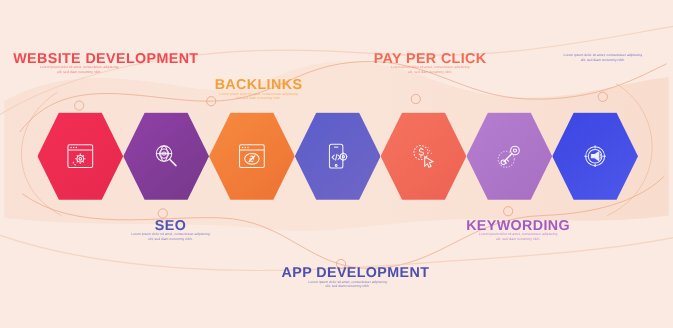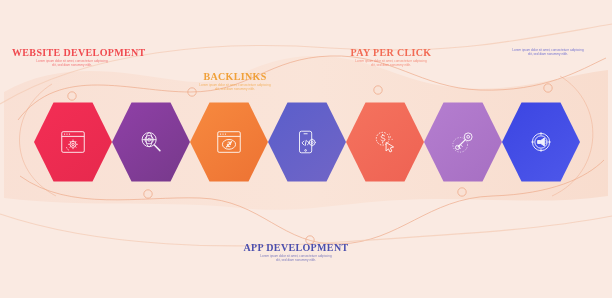--- a/index.html
+++ b/index.html
@@ -25,22 +25,22 @@
   .hex-icon{
     position:absolute;left:0;top:0;width:78px;height:84px;
     display:flex;align-items:center;justify-content:center;
     pointer-events:none;
   }
   .hex-icon svg{display:block;}
 
   
   .label-block{position:absolute;text-align:center;width:120px;}
   .label-title{
-    font-size:10px;font-weight:bold;letter-spacing:.35px;
-    margin:0 0 2px 0;line-height:9px;white-space:nowrap;font-family:Liberation Serif, serif;
+    font-size:13px;font-weight:bold;letter-spacing:.35px;
+    margin:0 0 2px 0;line-height:9px;white-space:nowrap;
   }
   .label-body{
     font-size:3.1px;line-height:4.4px;margin:0 auto;width:74px;
     opacity:.72;
   }
 </style>
 </head>
 <body>
 
 <div id="stage">
@@ -183,34 +183,42 @@
         </svg>
       </div>
     </div>
   </div>
 
   <div class="label-block" style="left:12px;top:48px;">
     <div class="label-title" style="color:#f04a4f">WEBSITE DEVELOPMENT</div>
     <div class="label-body" style="color:#f04a4f">Lorem ipsum dolor sit amet, consectetuer adipiscing elit, sed diam nonummy nibh.</div>
   </div>
 
+  <div class="label-block" style="left:95px;top:200px;">
+    <div class="label-title" style="color:#4b56b7">SEO</div>
+    <div class="label-body" style="color:#4b56b7">Lorem ipsum dolor sit amet, consectetuer adipiscing elit, sed diam nonummy nibh.</div>
+  </div>
 
   <div class="label-block" style="left:175px;top:48px;margin-top:24px;">
     <div class="label-title" style="color:#f0a13a">BACKLINKS</div>
     <div class="label-body" style="color:#f0a13a">Lorem ipsum dolor sit amet, consectetuer adipiscing elit, sed diam nonummy nibh.</div>
   </div>
 
-  <div class="label-block" style="left:236px;top:243px;">
+  <div class="label-block" style="left:256px;top:243px;">
     <div class="label-title" style="color:#4b4fae">APP DEVELOPMENT</div>
     <div class="label-body" style="color:#4b4fae">Lorem ipsum dolor sit amet, consectetuer adipiscing elit, sed diam nonummy nibh.</div>
   </div>
 
   <div class="label-block" style="left:331px;top:48px;">
     <div class="label-title" style="color:#f26a54">PAY PER CLICK</div>
     <div class="label-body" style="color:#f26a54">Lorem ipsum dolor sit amet, consectetuer adipiscing elit, sed diam nonummy nibh.</div>
   </div>
 
+  <div class="label-block" style="left:411px;top:200px;">
+    <div class="label-title" style="color:#a45bc0">KEYWORDING</div>
+    <div class="label-body" style="color:#a45bc0">Lorem ipsum dolor sit amet, consectetuer adipiscing elit, sed diam nonummy nibh.</div>
+  </div>
 
   <div class="label-block" style="left:488px;top:48px;">
     <div class="label-body" style="color:#4146c9">Lorem ipsum dolor sit amet, consectetuer adipiscing elit, sed diam nonummy nibh.</div>
   </div>
 
 </div>
 
 </body></html>

